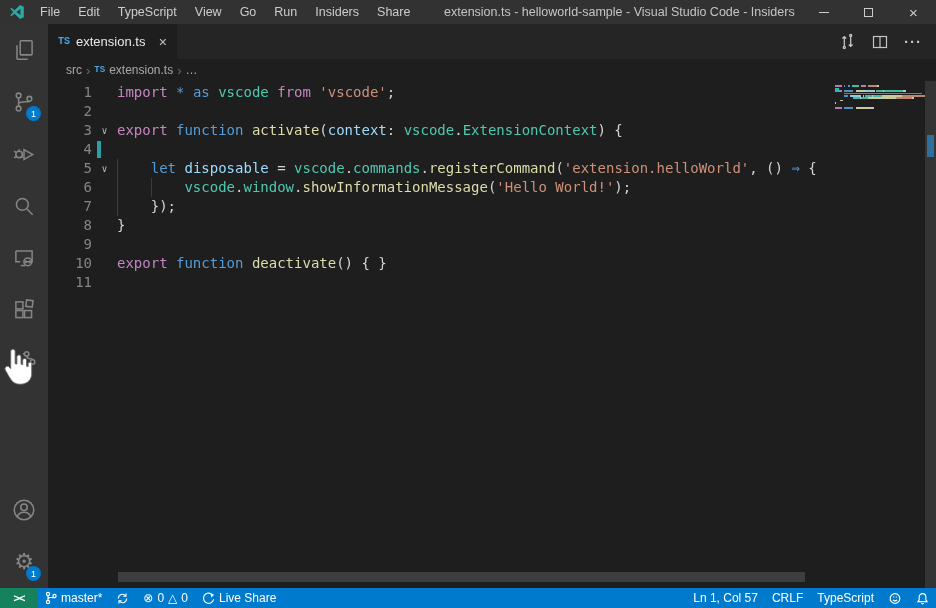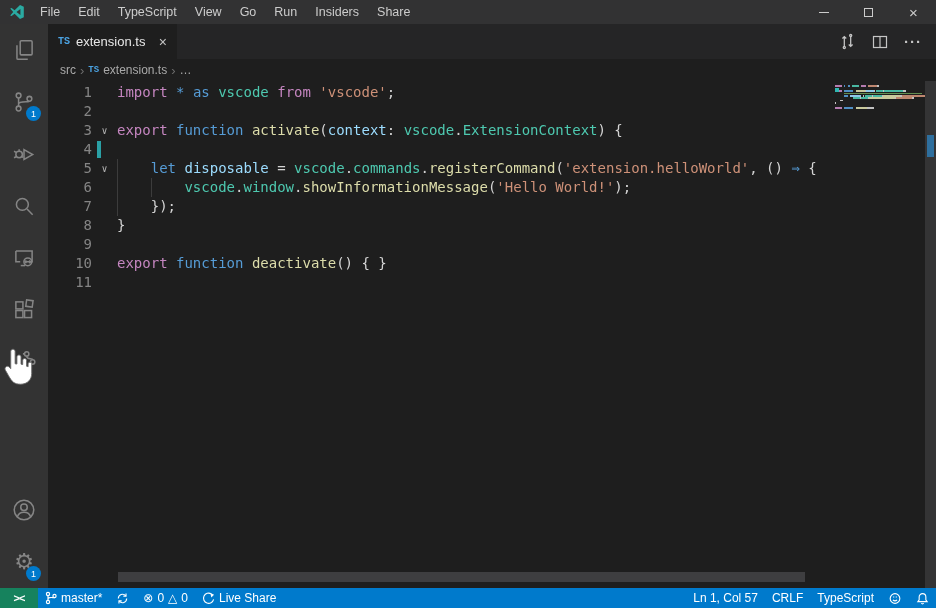--- a/index.html
+++ b/index.html
@@ -33,21 +33,21 @@
   .tab { width:130px; background:#1e1e1e; display:flex; align-items:center; padding:0 10px;
     color:#e7e7e7; font-size:13px; border-right:1px solid #252526; }
   .ts-ico { color:#4ba3e3; font-weight:bold; font-size:10px; margin-right:6px; font-family:Liberation Mono, monospace; }
   .tab-close { margin-left:auto; color:#c5c5c5; font-size:14px; line-height:1; }
   .tab-actions { margin-left:auto; display:flex; align-items:center; gap:16px; padding-right:14px; color:#c5c5c5; }
   .tab-actions svg { stroke:#c5c5c5; fill:none; stroke-width:1.2; }
   .more-dots { font-size:15px; letter-spacing:1px; font-weight:bold; }
 
   
   .crumbs { position:absolute; left:48px; top:59px; right:0; height:22px; background:#1e1e1e;
-    display:flex; align-items:center; color:#a9a9a9; font-size:12px; padding-left:12px; }
+    display:flex; align-items:center; color:#a9a9a9; font-size:12px; padding-left:18px; }
   .crumb { display:flex; align-items:center; }
   .crumb .ts-ico { font-size:9px; margin-right:4px; }
   .crumb-sep { margin:0 4px; color:#6d6d6d; font-size:13px; }
 
   
   .editor { position:absolute; left:48px; top:81px; right:0; bottom:20px; background:#1e1e1e; overflow:hidden; }
   .code-area { position:absolute; left:0; top:2px; width:787px; overflow:hidden; }
   .code-row { display:flex; height:19px; line-height:19px; font-family:"DejaVu Sans Mono",monospace;
     font-size:14px; white-space:pre; }
   .ln { width:44px; text-align:right; color:#858585; flex:none; }
@@ -89,20 +89,21 @@
       <path fill="#2aaaa2" d="M11 1 L5.6 6.2 L2.6 3.9 L1.2 4.6 L4.2 8 L1.2 11.4 L2.6 12.1 L5.6 9.8 L11 15 L14.8 13.2 V2.8 Z M11.4 4.9 V11.1 L7.5 8 Z"></path>
     </svg>
     <span class="menu">File</span>
     <span class="menu">Edit</span>
     <span class="menu">TypeScript</span>
     <span class="menu">View</span>
     <span class="menu">Go</span>
     <span class="menu">Run</span>
     <span class="menu">Insiders</span>
     <span class="menu">Share</span>
+    <span class="win-title">extension.ts - helloworld-sample - Visual Studio Code - Insiders</span>
     <div class="win-controls">
       <div class="wc">
           <span class="min-glyph"></span>
         </div>
       <div class="wc">
           <span class="max-glyph"></span>
         </div>
       <div class="wc">
           <span class="close-glyph">×</span>
         </div>

